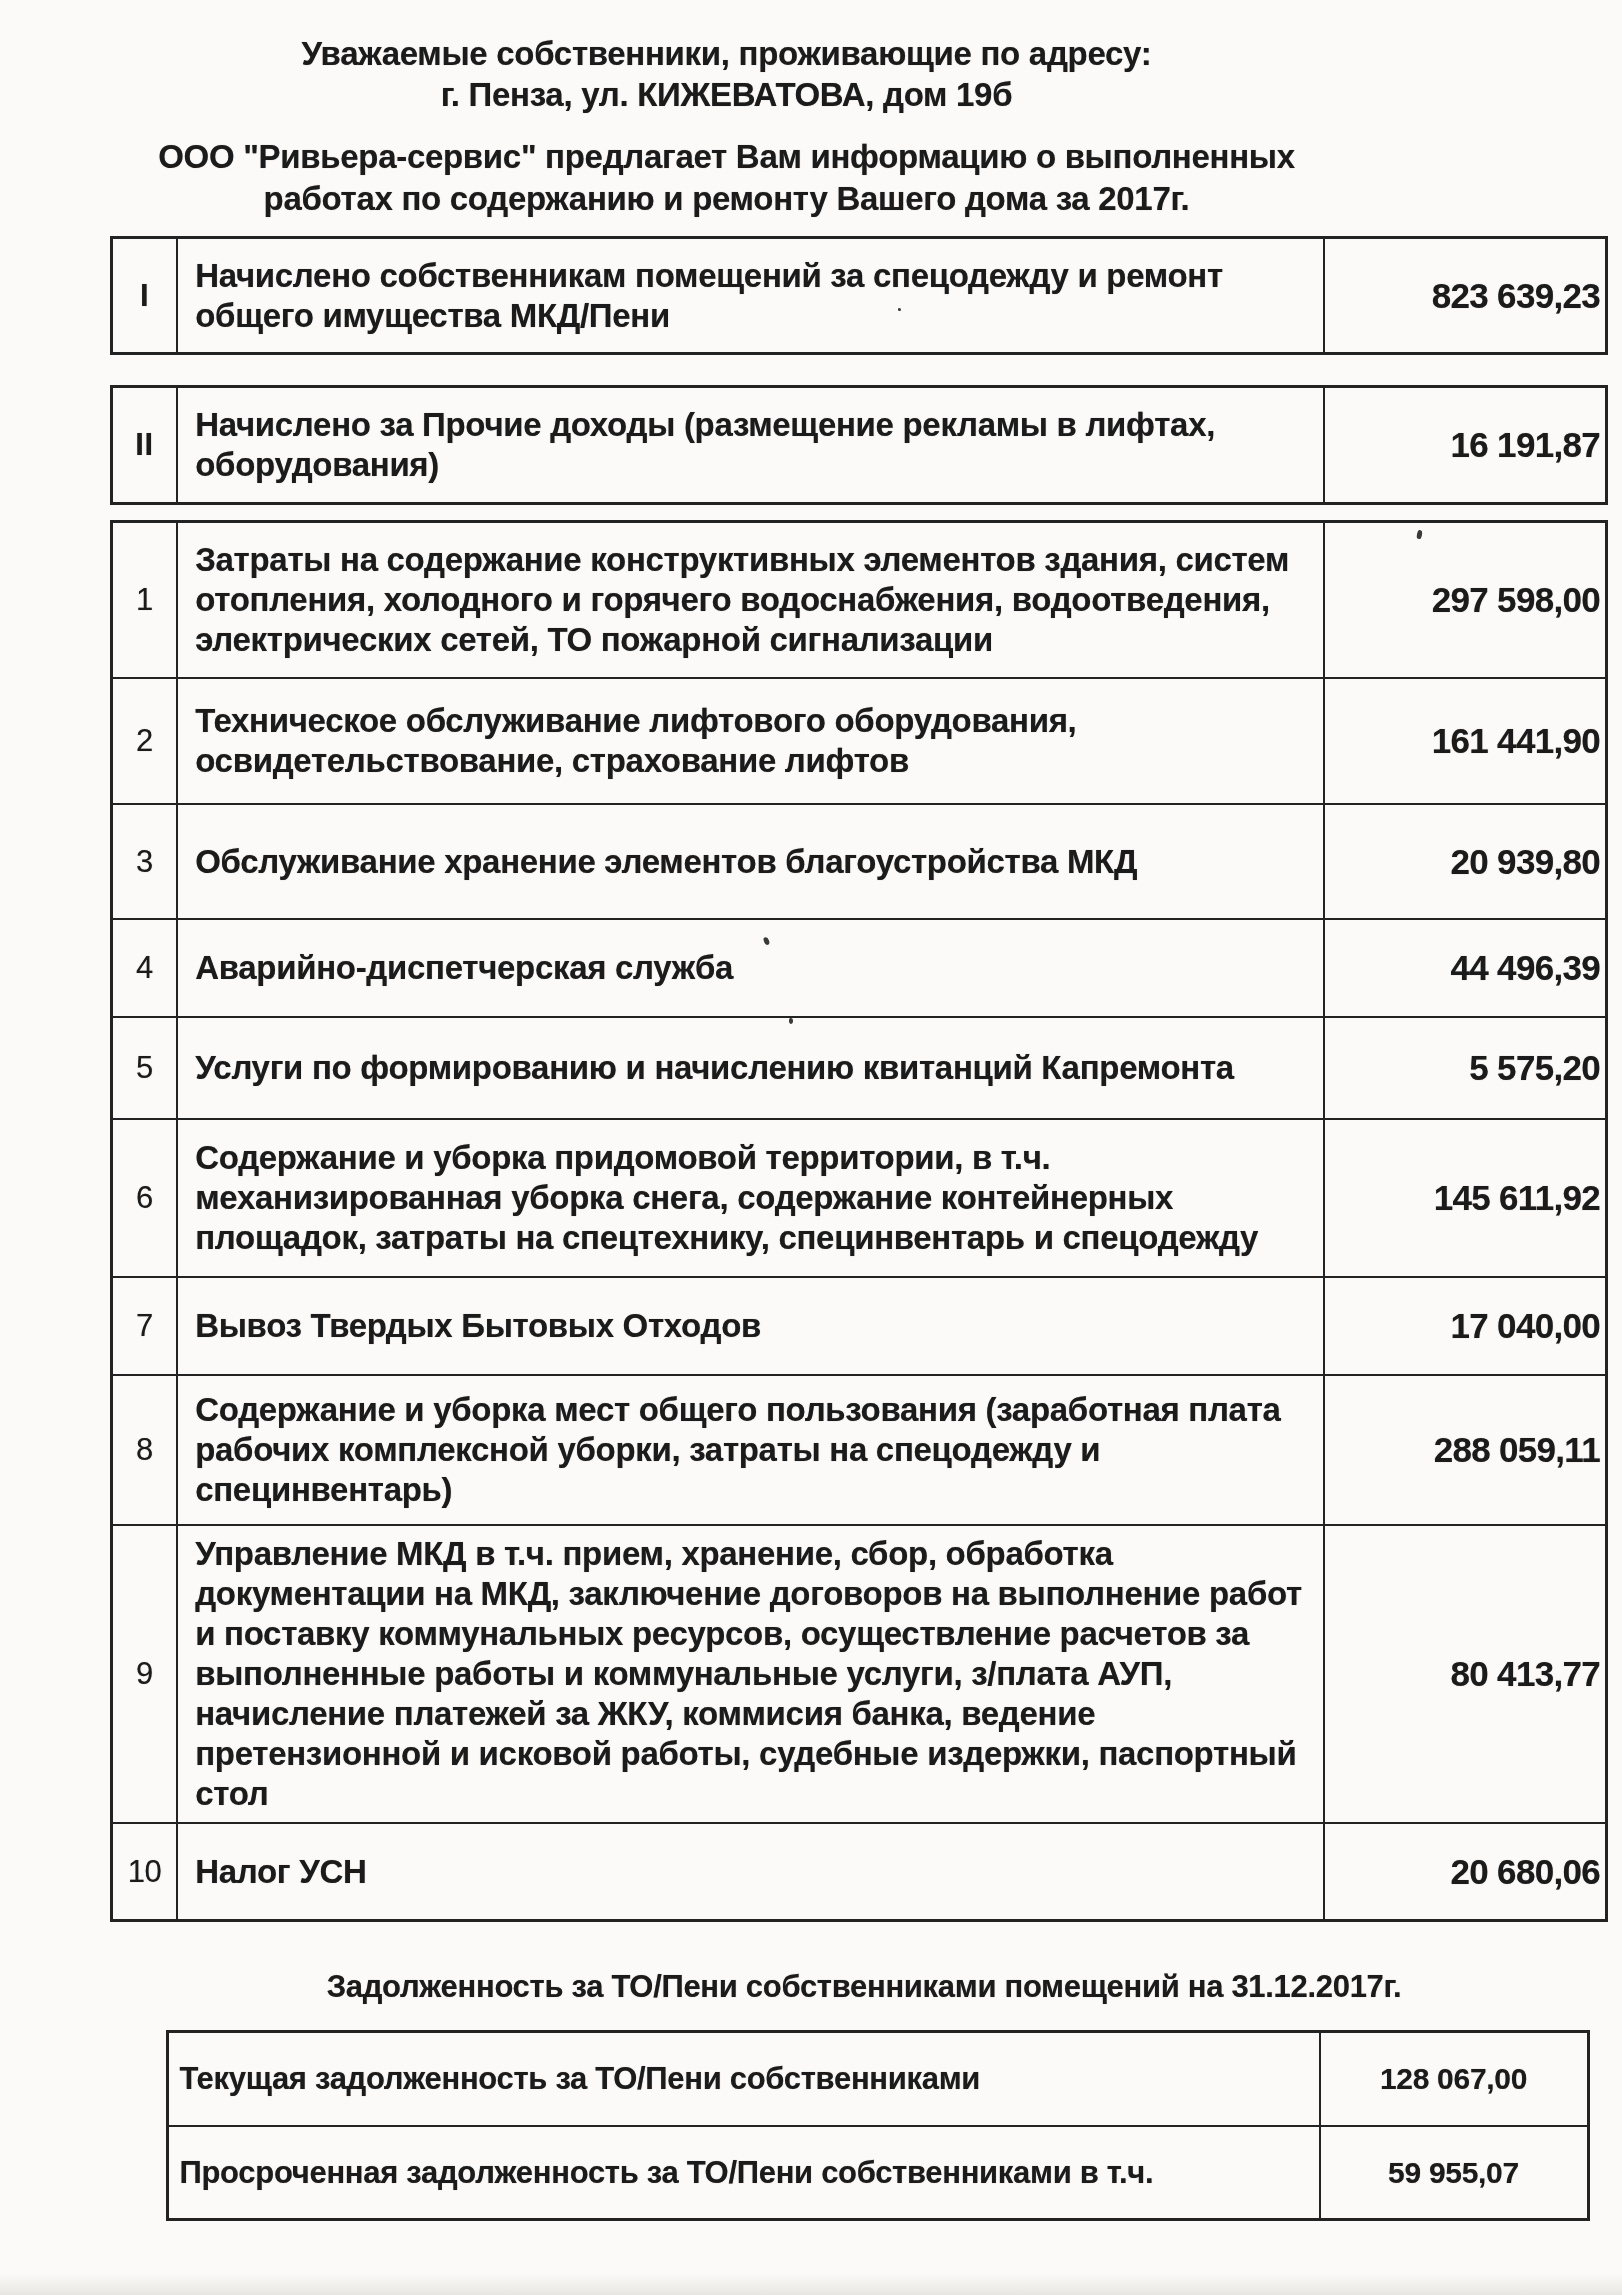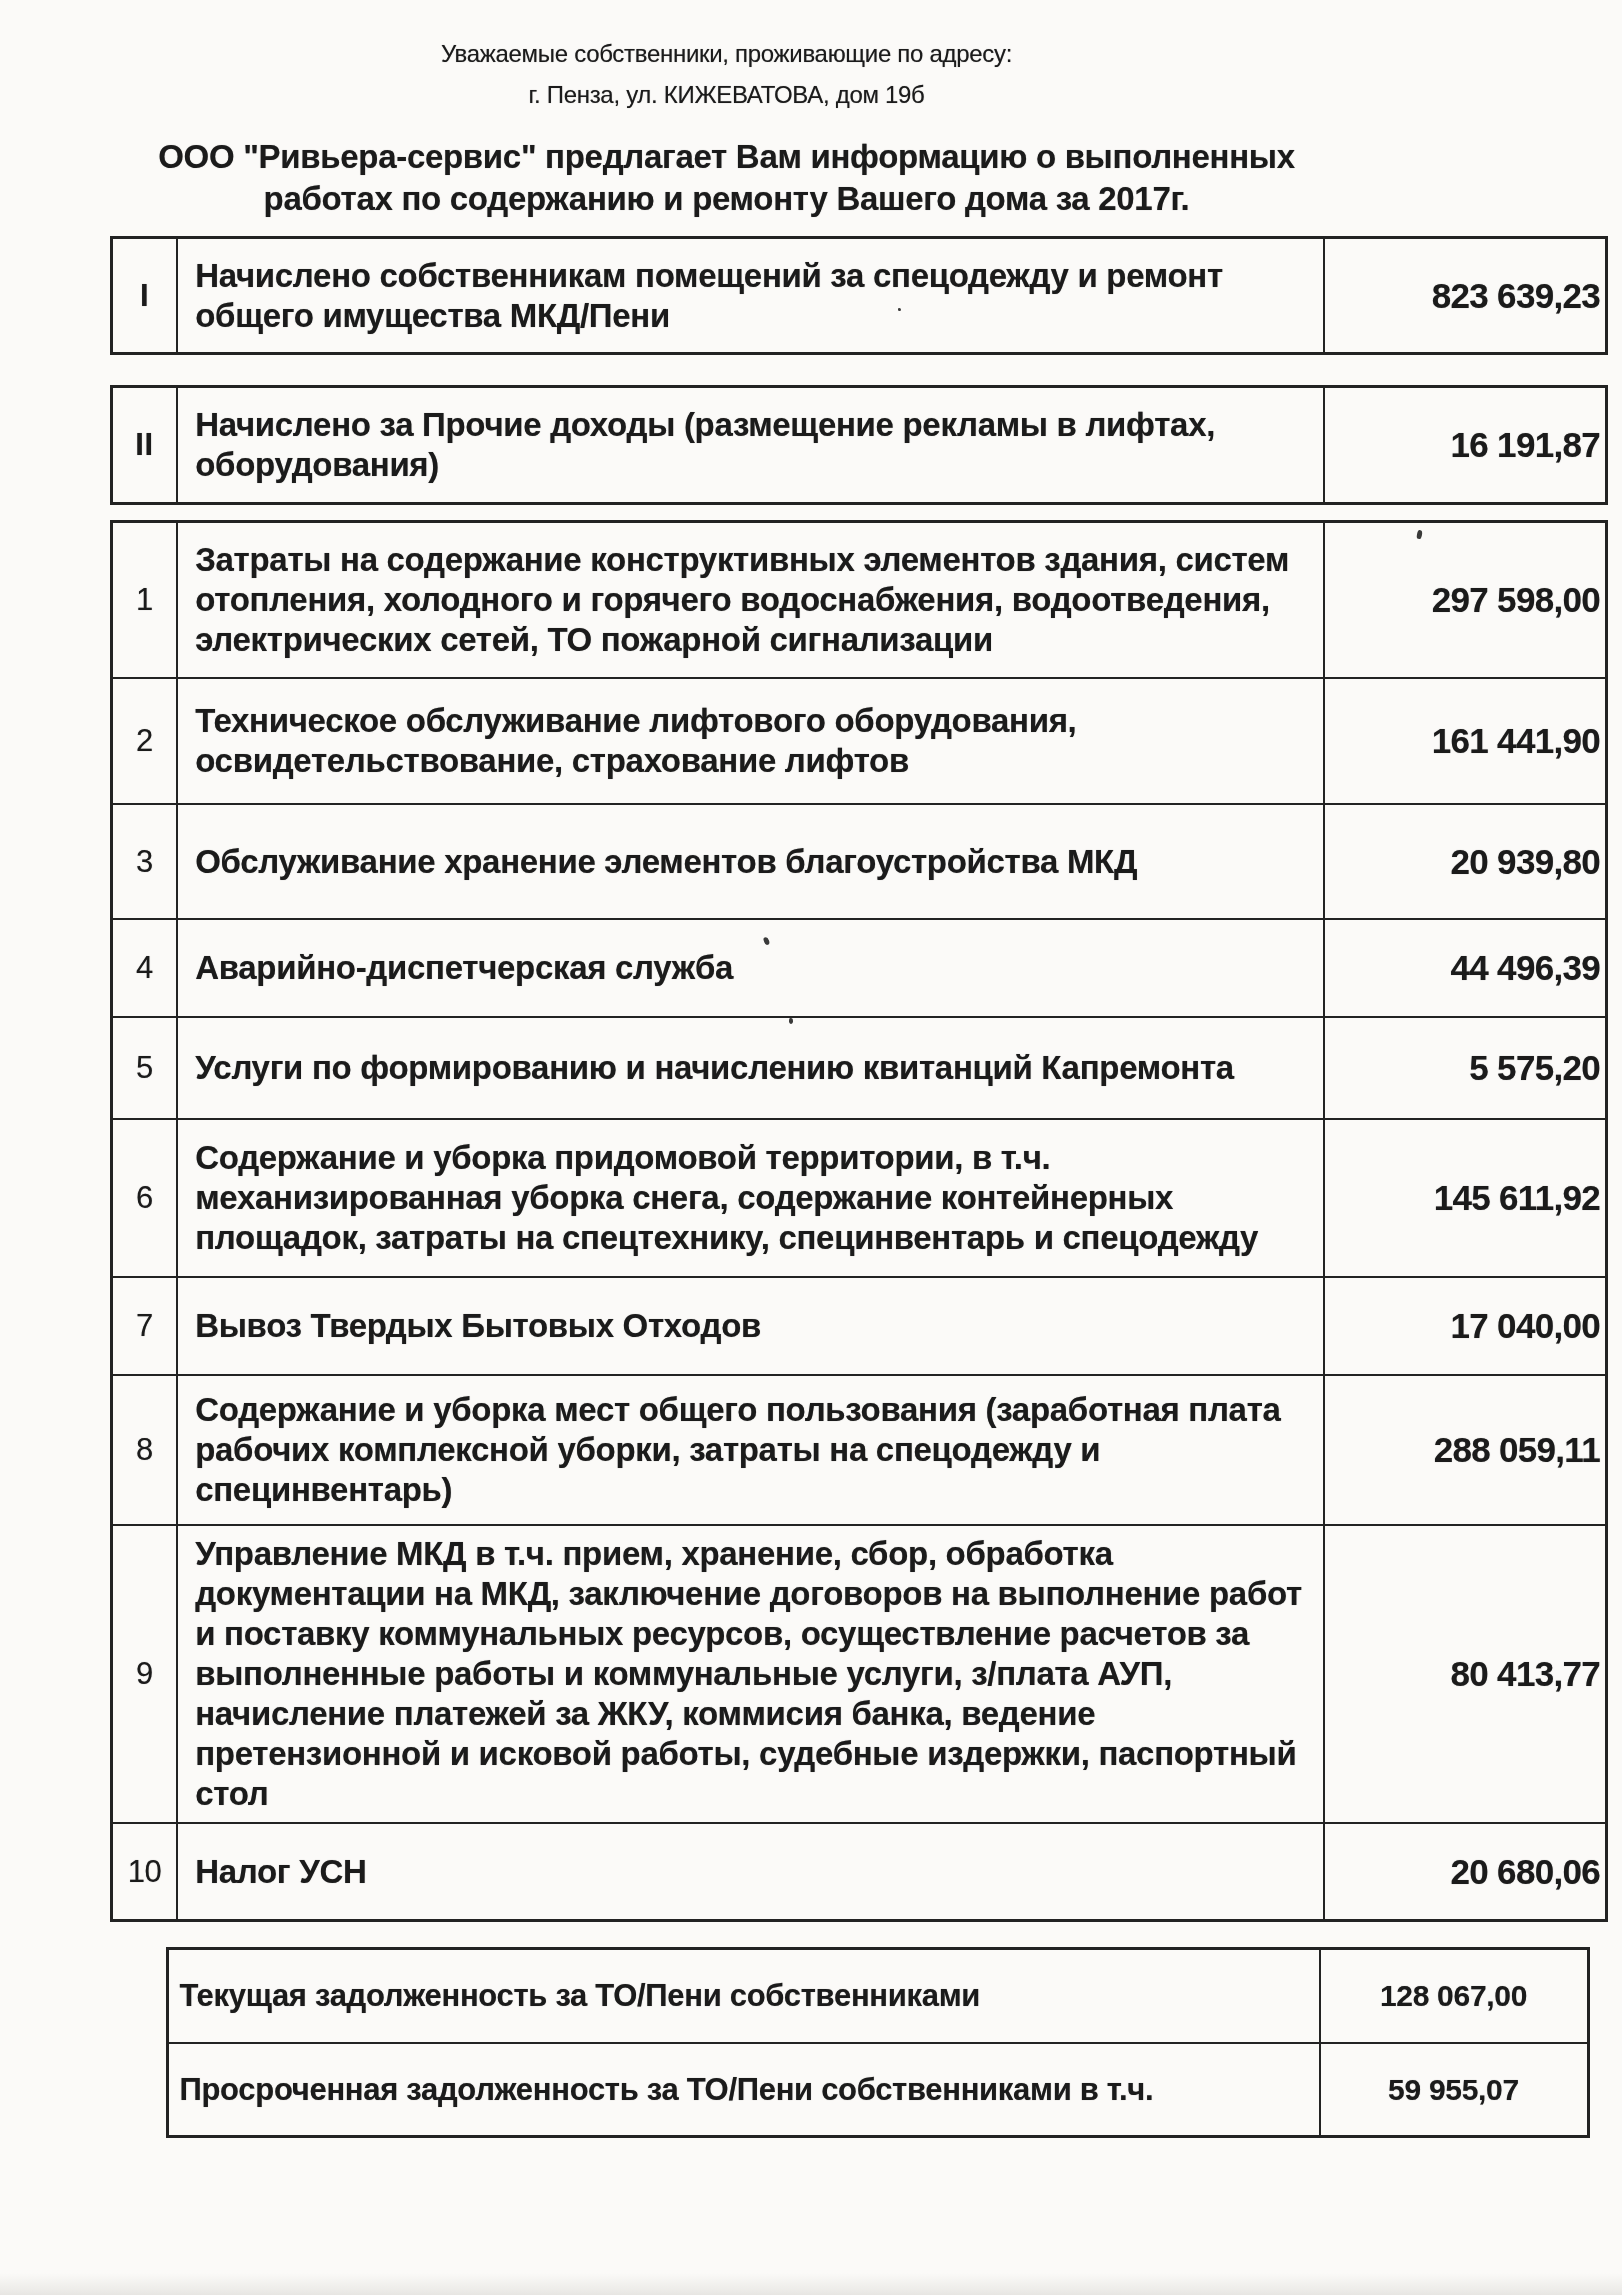--- a/index.html
+++ b/index.html
@@ -17,22 +17,22 @@
   .ink{
     text-shadow:0 0 0.8px rgba(25,25,25,0.5);
     letter-spacing:-0.3px;
   }
 
   
   .addr-block{
     padding-top:33px;
     width:1453px;          
     text-align:center;
-    font-weight:400;
-    font-size:24px;
+    font-weight:700;
+    font-size:33px;
     line-height:41px;
   }
   .intro-block{
     margin-top:21px;
     width:1453px;
     text-align:center;
     font-weight:700;
     font-size:33px;
     line-height:42px;
   }
@@ -230,20 +230,21 @@
   </tr>
           <tr class="row-10">
     <td class="c-num ink">10</td>
     <td class="c-text ink">Налог УСН</td>
     <td class="c-amt ink">20 680,06</td>
   </tr>
         </tbody>
       </table>
     </div>
 
+  <div class="debt-heading ink">Задолженность за ТО/Пени собственниками помещений на 31.12.2017г.</div>
 
   <table class="debt-table">
     <tbody id="debt-tbody">
         <tr>
     <td class="d-text ink">Текущая задолженность за ТО/Пени собственниками</td>
     <td class="d-amt ink">128 067,00</td>
   </tr>
         <tr>
     <td class="d-text ink">Просроченная задолженность за ТО/Пени собственниками в т.ч.</td>
     <td class="d-amt ink">59 955,07</td>

